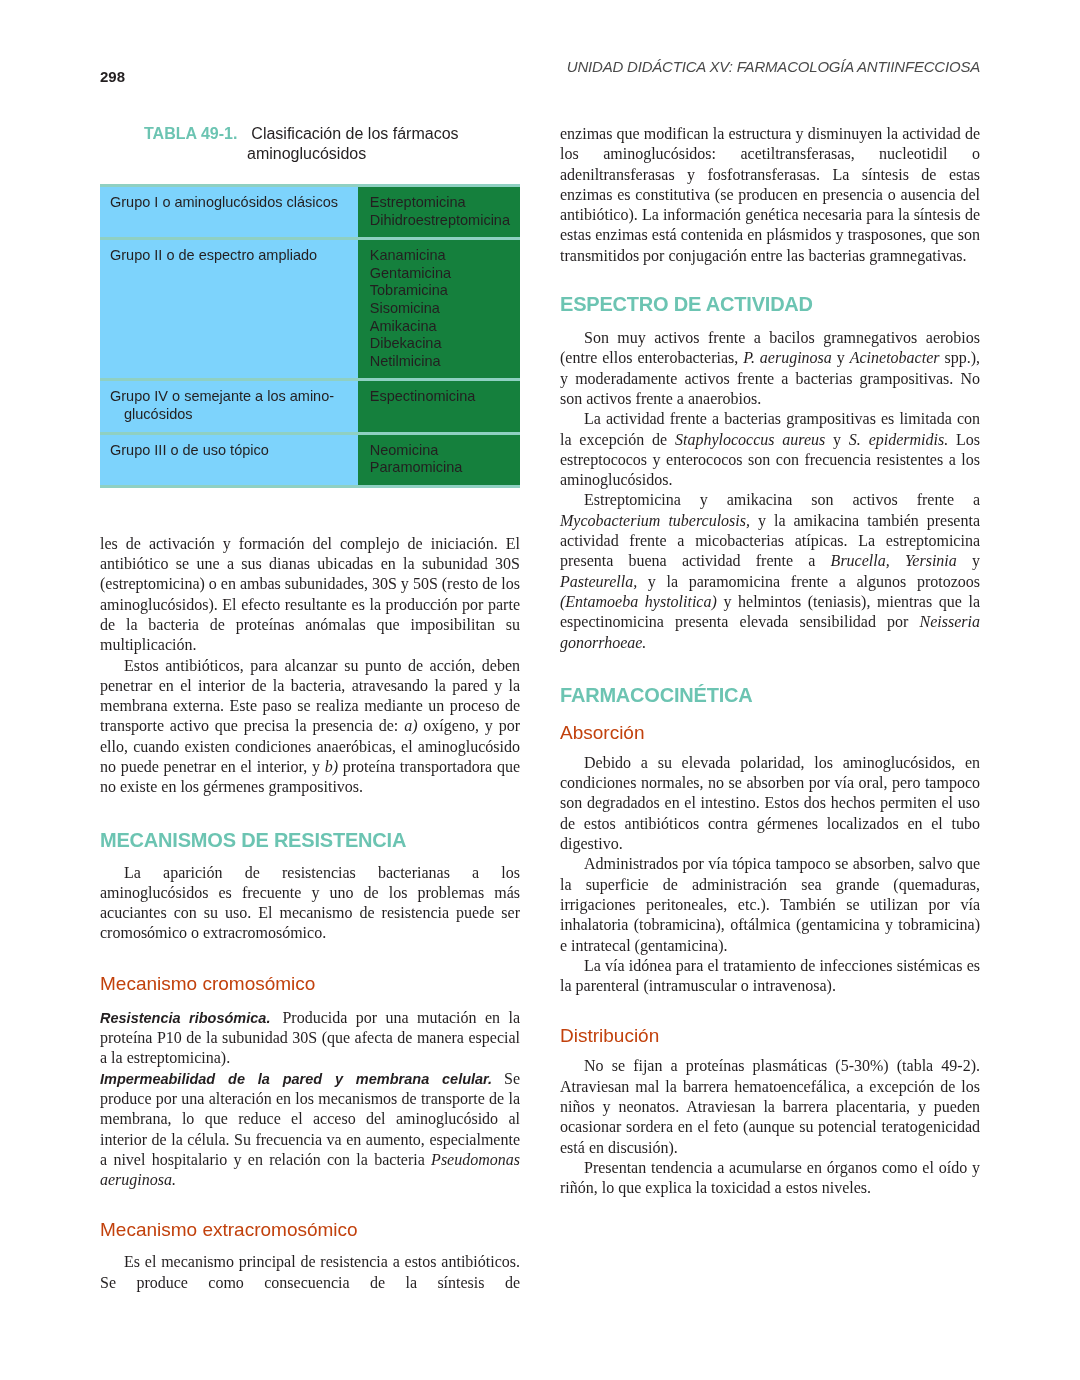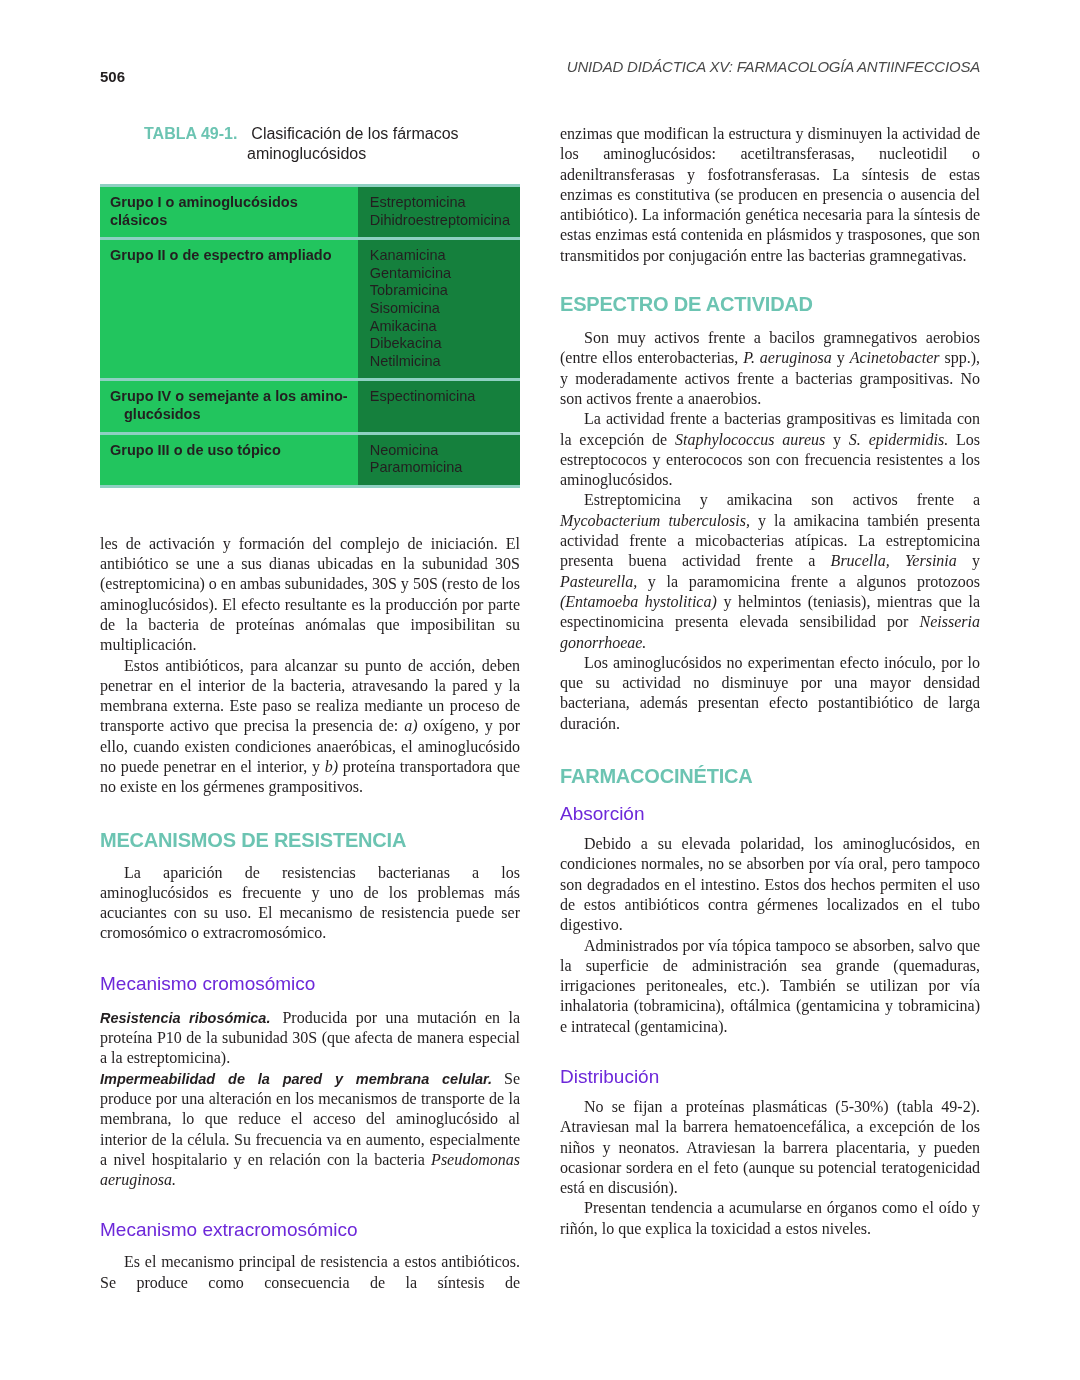--- a/index.html
+++ b/index.html
@@ -15,38 +15,38 @@
   .col-right { left: 560px; top: 124px; }
 
   .table-caption { font-size: 16px; line-height: 20px; margin: 0 0 20px 0; padding-left: 44px; color: #231f20; }
   .table-caption .tlabel { color: #6cc4b2; font-weight: bold; margin-right: 14px; }
   .table-caption .first { display: flex; }
   .table-caption .cont { padding-left: 103px; }
 
   table.classif { width: 420px; border-collapse: collapse; font-size: 14.5px; line-height: 17.6px; }
   table.classif td { vertical-align: top; padding: 7px 10px 8px 10px; border-top: 3px solid #8fd0c2; }
   table.classif tr:last-child td { border-bottom: 3px solid #8fd0c2; }
-  table.classif td.grp { background: #22c55e; width: 242px; font-weight: bold; color: #231f20; }
+  table.classif td.grp { background: #7dd3fc; width: 242px; font-weight: normal; color: #231f20; }
   table.classif td.grp .indent { display: block; padding-left: 14px; }
   table.classif td.drugs { background: #15803d; padding-left: 12px; color: #231f20; }
   table.classif td.drugs div { white-space: nowrap; }
 
   p.body { font-size: 16px; line-height: 20.3px; margin: 0; text-align: justify; color: #231f20; }
   p.ind { text-indent: 24px; }
   p.gap { }
 
   h2.sec { font-size: 20px; font-weight: bold; color: #6cc4b2; margin: 0; line-height: 24px; letter-spacing: -0.2px; }
-  h3.sub { font-size: 19px; font-weight: normal; color: #6d28d9; margin: 0; line-height: 24px; }
+  h3.sub { font-size: 19px; font-weight: normal; color: #c2410c; margin: 0; line-height: 24px; }
   .run-in { font-weight: bold; font-style: italic; font-size: 14.5px; margin-right: 12px; }
   em { font-style: italic; }
 </style>
 </head>
 <body>
 
-<div class="page-number sans">506</div>
+<div class="page-number sans">298</div>
 <div class="running-head sans">UNIDAD DIDÁCTICA XV: FARMACOLOGÍA ANTIINFECCIOSA</div>
 
 <div class="col col-left">
 
   <div class="table-caption sans">
     <div class="first">
       <span class="tlabel">TABLA 49-1.</span>
       <span>Clasificación de los fármacos</span>
     </div>
     <div class="cont">aminoglucósidos</div>
@@ -122,28 +122,28 @@
 
 <div class="col col-right">
   <p class="body serif">enzimas que modifican la estructura y disminuyen la actividad de los aminoglucósidos: acetiltransferasas, nucleotidil o adeniltransferasas y fosfotransferasas. La síntesis de estas enzimas es constitutiva (se producen en presencia o ausencia del antibiótico). La información genética necesaria para la síntesis de estas enzimas está contenida en plásmidos y trasposones, que son transmitidos por conjugación entre las bacterias gramnegativas.</p>
 
   <div style="height:26px"></div>
   <h2 class="sec sans">ESPECTRO DE ACTIVIDAD</h2>
   <div style="height:12px"></div>
   <p class="body serif ind"><span>Son muy activos frente a bacilos gramnegativos aerobios (entre ellos enterobacterias, </span><em>P. aeruginosa</em><span> y </span><em>Acinetobacter</em><span> spp.), y moderadamente activos frente a bacterias grampositivas. No son activos frente a anaerobios.</span></p>
   <p class="body serif ind"><span>La actividad frente a bacterias grampositivas es limitada con la excepción de </span><em>Staphylococcus aureus</em><span> y </span><em>S. epidermidis.</em><span> Los estreptococos y enterococos son con frecuencia resistentes a los aminoglucósidos.</span></p>
   <p class="body serif ind"><span>Estreptomicina y amikacina son activos frente a </span><em>Mycobacterium tuberculosis,</em><span> y la amikacina también presenta actividad frente a micobacterias atípicas. La estreptomicina presenta buena actividad frente a </span><em>Brucella, Yersinia</em><span> y </span><em>Pasteurella,</em><span> y la paramomicina frente a algunos protozoos </span><em>(Entamoeba hystolitica)</em><span> y helmintos (teniasis), mientras que la espectinomicina presenta elevada sensibilidad por </span><em>Neisseria gonorrhoeae.</em></p>
-  <p class="body serif ind">Los aminoglucósidos no experimentan efecto inóculo, por lo que su actividad no disminuye por una mayor densidad bacteriana, además presentan efecto postantibiótico de larga duración.</p>
 
   <div style="height:30px"></div>
   <h2 class="sec sans">FARMACOCINÉTICA</h2>
   <div style="height:14px"></div>
   <h3 class="sub sans">Absorción</h3>
   <div style="height:8px"></div>
   <p class="body serif ind">Debido a su elevada polaridad, los aminoglucósidos, en condiciones normales, no se absorben por vía oral, pero tampoco son degradados en el intestino. Estos dos hechos permiten el uso de estos antibióticos contra gérmenes localizados en el tubo digestivo.</p>
   <p class="body serif ind">Administrados por vía tópica tampoco se absorben, salvo que la superficie de administración sea grande (quemaduras, irrigaciones peritoneales, etc.). También se utilizan por vía inhalatoria (tobramicina), oftálmica (gentamicina y tobramicina) e intratecal (gentamicina).</p>
+  <p class="body serif ind">La vía idónea para el tratamiento de infecciones sistémicas es la parenteral (intramuscular o intravenosa).</p>
 
   <div style="height:28px"></div>
   <h3 class="sub sans">Distribución</h3>
   <div style="height:8px"></div>
   <p class="body serif ind">No se fijan a proteínas plasmáticas (5-30%) (tabla 49-2). Atraviesan mal la barrera hematoencefálica, a excepción de los niños y neonatos. Atraviesan la barrera placentaria, y pueden ocasionar sordera en el feto (aunque su potencial teratogenicidad está en discusión).</p>
   <p class="body serif ind">Presentan tendencia a acumularse en órganos como el oído y riñón, lo que explica la toxicidad a estos niveles.</p>
 </div>
 
 </body></html>

